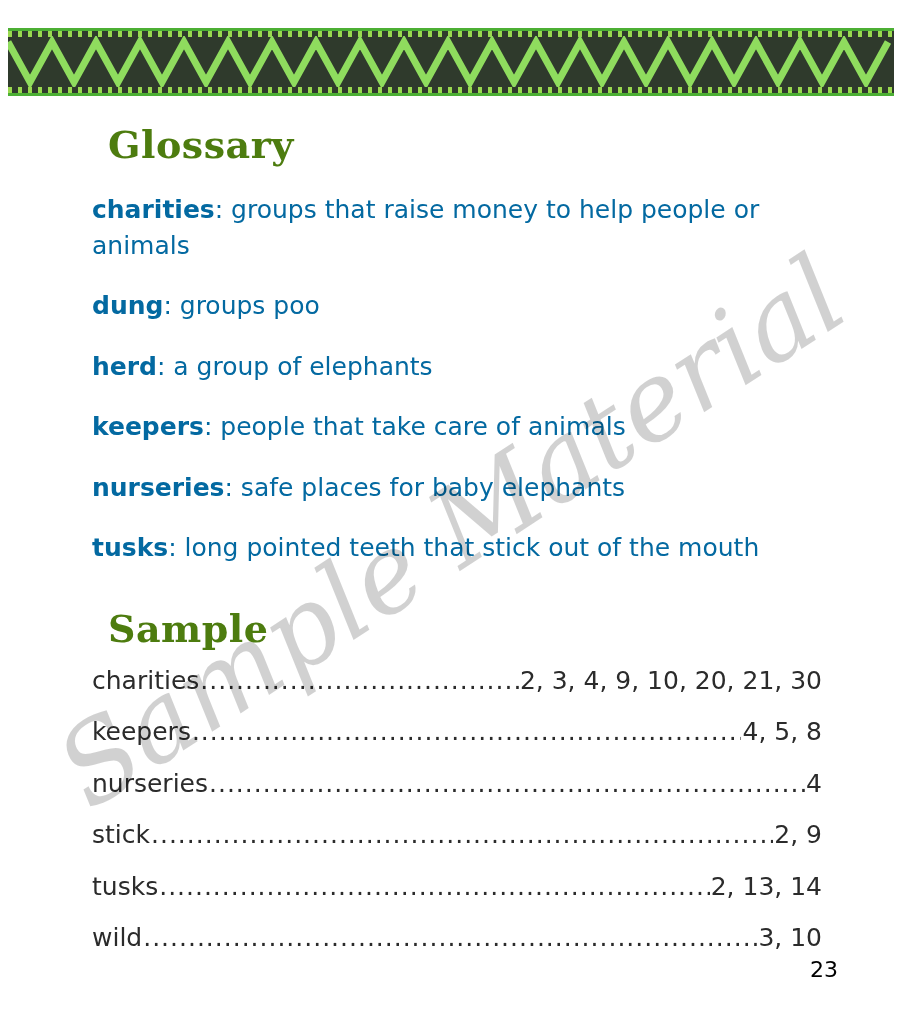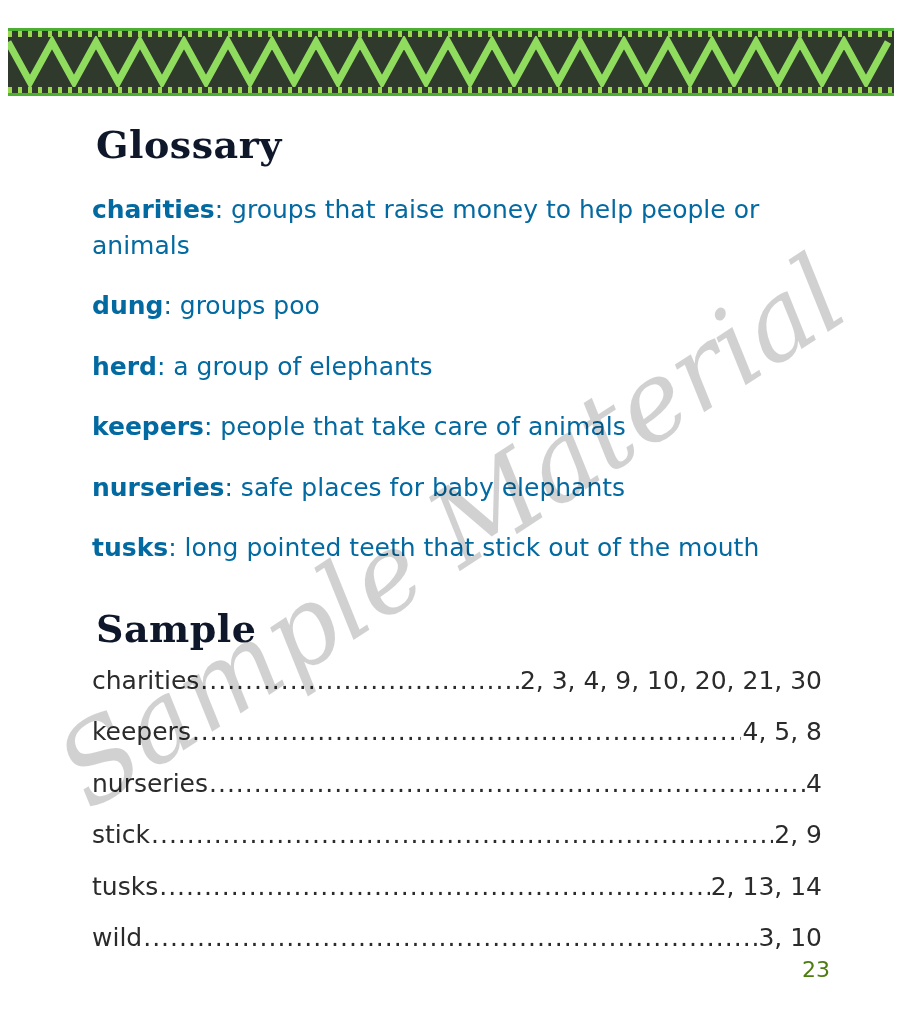--- a/index.html
+++ b/index.html
@@ -61,22 +61,22 @@
     left: 92px;
     top: 122px;
     width: 730px;
     color: #231f20;
   }
   h1.section-title {
     font-family: "DejaVu Serif", serif;
     font-weight: bold;
     font-size: 38px;
     letter-spacing: 0.5px;
-    margin: 0 0 12px 4px;
-    color: #0f172a;
+    margin: 0 0 12px 16px;
+    color: #4d7c0f;
   }
   h1.section-title.index-title {
     margin-top: 40px;
     margin-bottom: 14px;
   }
   .glossary-entry {
     font-size: 25px;
     line-height: 1.42;
     margin-bottom: 13px;
     color: #0369a1;
@@ -104,24 +104,24 @@
     overflow: hidden;
     margin: 0 1px;
     font-size: 25px;
     letter-spacing: 1px;
     color: #2b2b2b;
   }
   .index-row .idx-pages { flex: 0 0 auto; }
 
   .page-number {
     position: absolute;
-    right: 72px;
+    right: 64px;
     bottom: 42px;
     font-size: 22px;
-    color: #4d7c0f;
+    color: #000000;
   }
 
   
   .watermark {
     position: absolute;
     left: 50%;
     top: 52%;
     transform: translate(-50%, -50%) rotate(-33deg);
     font-family: "DejaVu Serif", serif;
     font-size: 108px;

